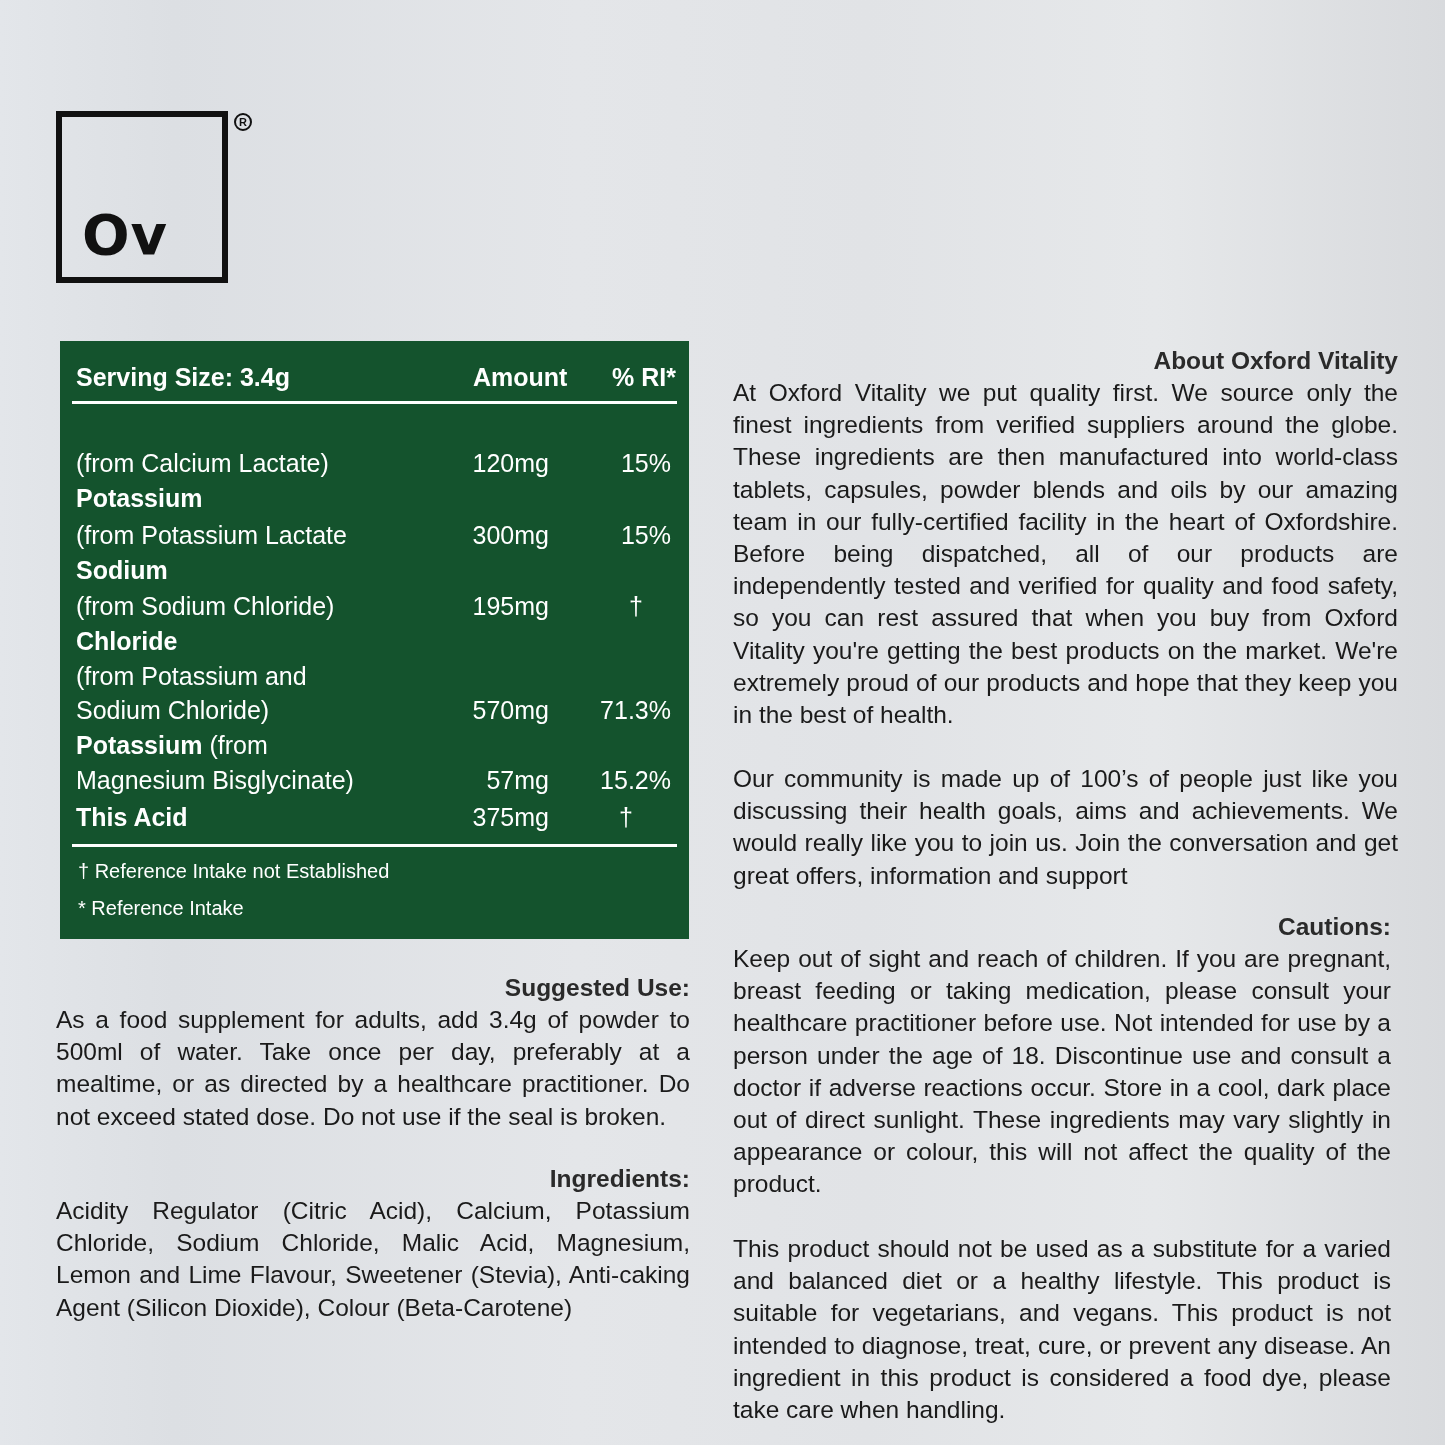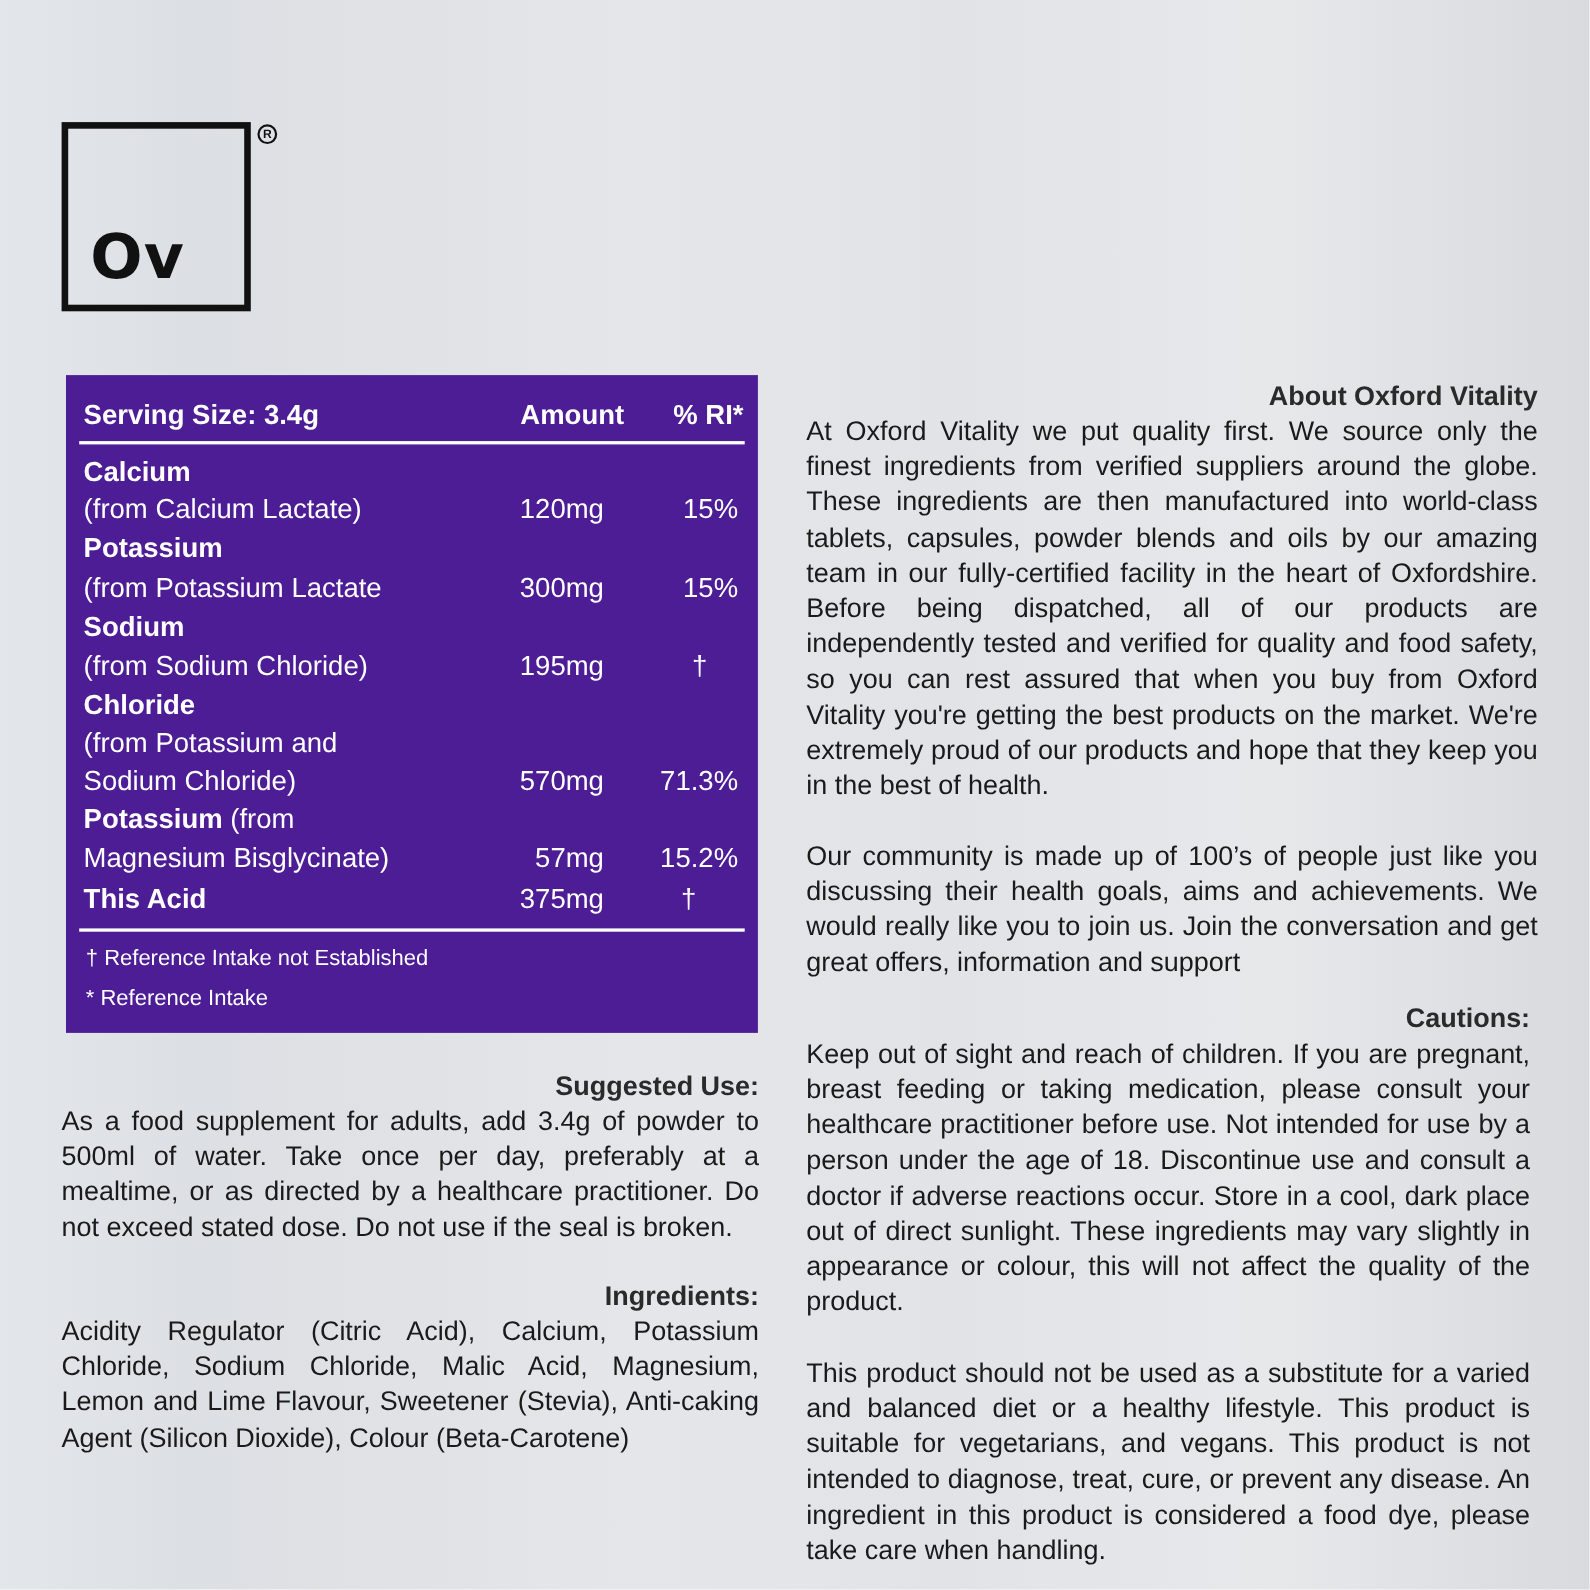--- a/index.html
+++ b/index.html
@@ -19,21 +19,21 @@
     letter-spacing: 1px; color: #111;
   }
   .logo-reg {
     position: absolute; left: 234px; top: 113px; width: 18px; height: 18px;
     border: 2px solid #111; border-radius: 50%; box-sizing: border-box;
     font-size: 11px; font-weight: bold; line-height: 14px; text-align: center; color: #111;
   }
 
   .panel {
     position: absolute; left: 60px; top: 341px; width: 629px; height: 598px;
-    background: #4c1d95; color: #fff;
+    background: #14532d; color: #fff;
   }
   .panel .hdr {
     position: absolute; left: 16px; top: 22px; right: 10px; height: 30px;
     font-weight: bold; font-size: 25px;
   }
   .panel .hdr .c1 { position: absolute; left: 0; top: 0; }
   .panel .hdr .c2 { position: absolute; left: 397px; top: 0; }
   .panel .hdr .c3 { position: absolute; left: 536px; top: 0; }
   .panel .rule {
     position: absolute; left: 12px; width: 605px; height: 3px; background: #fff;
@@ -60,23 +60,20 @@
 <div class="logo-reg">R</div>
 
 <div class="panel">
   <div class="hdr">
     <span class="c1">Serving Size: 3.4g</span>
     <span class="c2">Amount</span>
     <span class="c3">% RI*</span>
   </div>
   <div class="rule" style="top:60px"></div>
 
-  <div class="row" style="top:71px">
-    <span class="name"><b>Calcium</b></span>
-  </div>
   <div class="row" style="top:105px">
     <span class="name">(from Calcium Lactate)</span>
     <span class="amt">120mg</span>
     <span class="ri">15%</span>
   </div>
   <div class="row" style="top:140px">
     <span class="name"><b>Potassium</b></span>
   </div>
   <div class="row" style="top:177px">
     <span class="name">(from Potassium Lactate</span>

